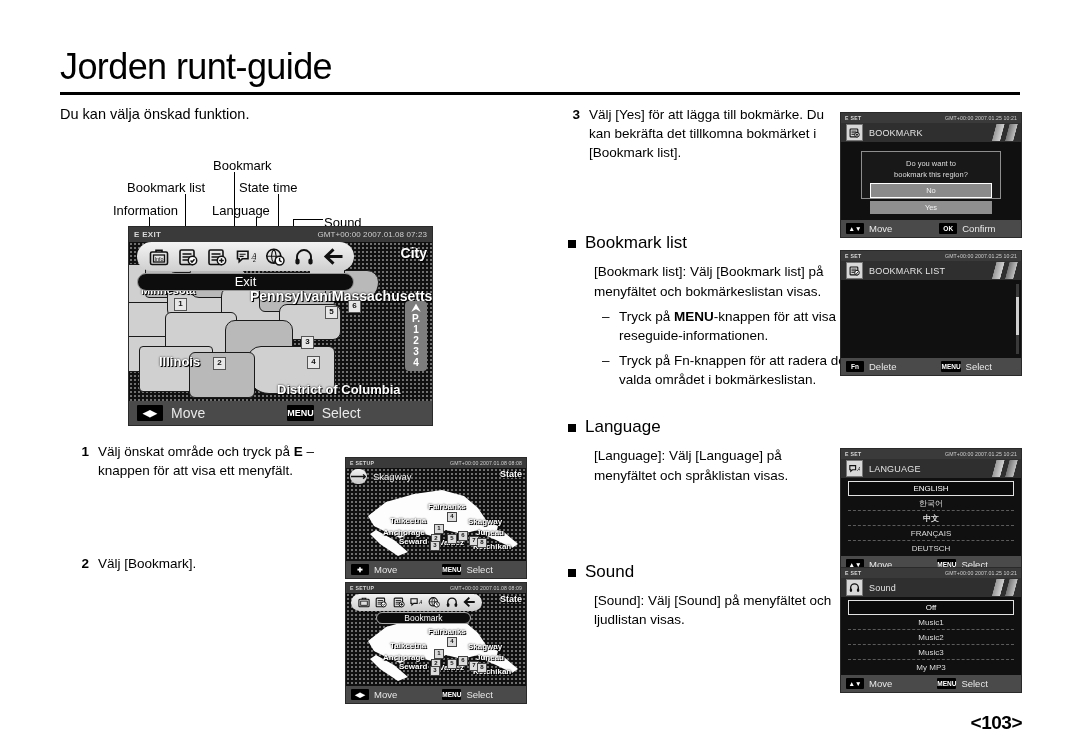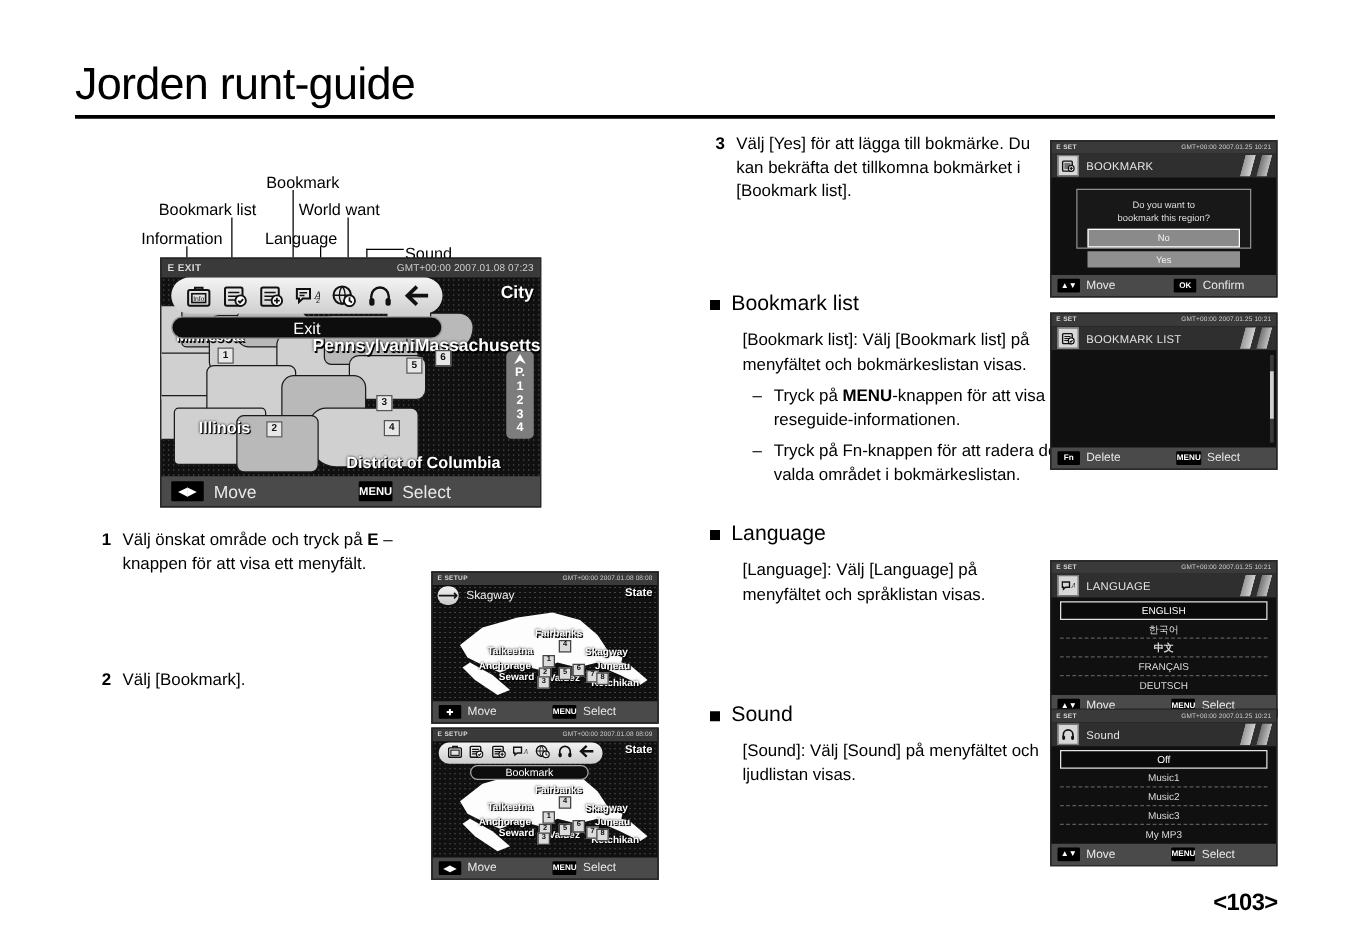--- a/index.html
+++ b/index.html
@@ -220,25 +220,26 @@
 </head>
 <body>
 
 <div class="page">
 
   <div class="page-title">Jorden runt-guide</div>
   <div class="title-rule"></div>
 
   <div class="col-left">
 
+    <div class="intro">Du kan välja önskad funktion.</div>
 
     <div class="callouts">
       <div class="callout-label" style="left:153px;top:27px;">Bookmark</div>
       <div class="callout-label" style="left:67px;top:49px;">Bookmark list</div>
-      <div class="callout-label" style="left:179px;top:49px;">World want</div>
+      <div class="callout-label" style="left:179px;top:49px;">State time</div>
       <div class="callout-label" style="left:53px;top:72px;">Information</div>
       <div class="callout-label" style="left:152px;top:72px;">Language</div>
       <div class="callout-label" style="left:264px;top:84px;">Sound</div>
 
       <div class="leader" style="left:174px;top:41px;width:1px;height:54px;"></div>
       <div class="leader" style="left:125px;top:63px;width:1px;height:32px;"></div>
       <div class="leader" style="left:218px;top:63px;width:1px;height:32px;"></div>
       <div class="leader" style="left:89px;top:86px;width:1px;height:9px;"></div>
       <div class="leader" style="left:196px;top:86px;width:1px;height:9px;"></div>
       <div class="leader" style="left:233px;top:88px;width:30px;height:1px;"></div>

